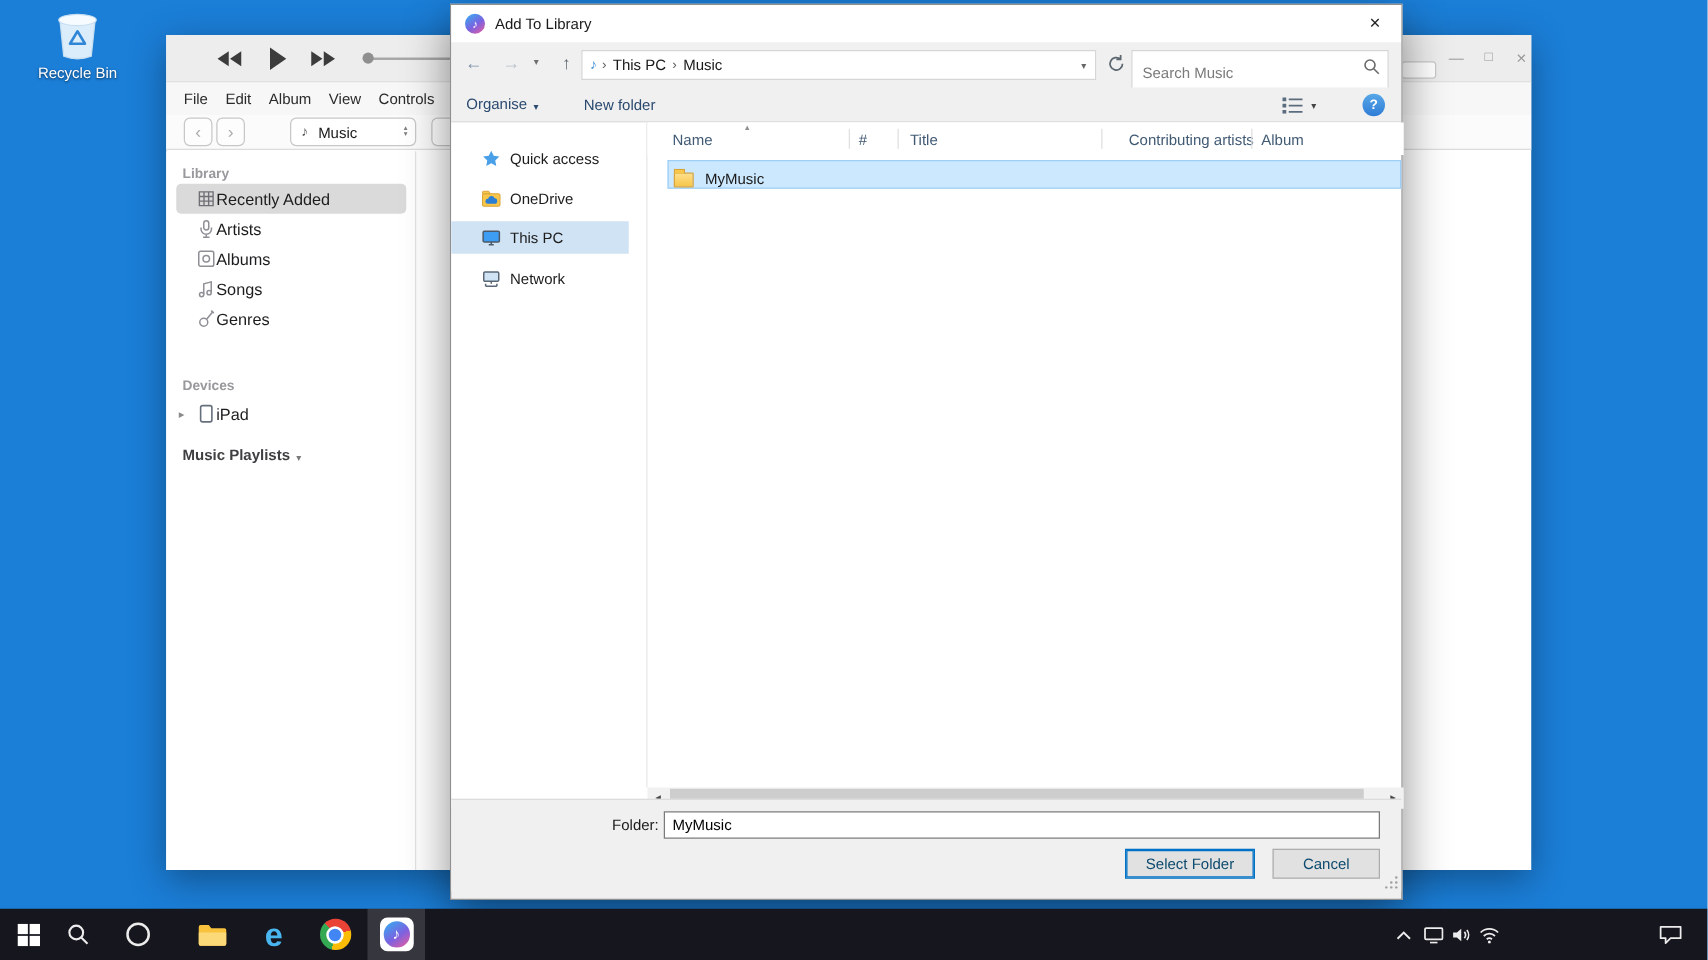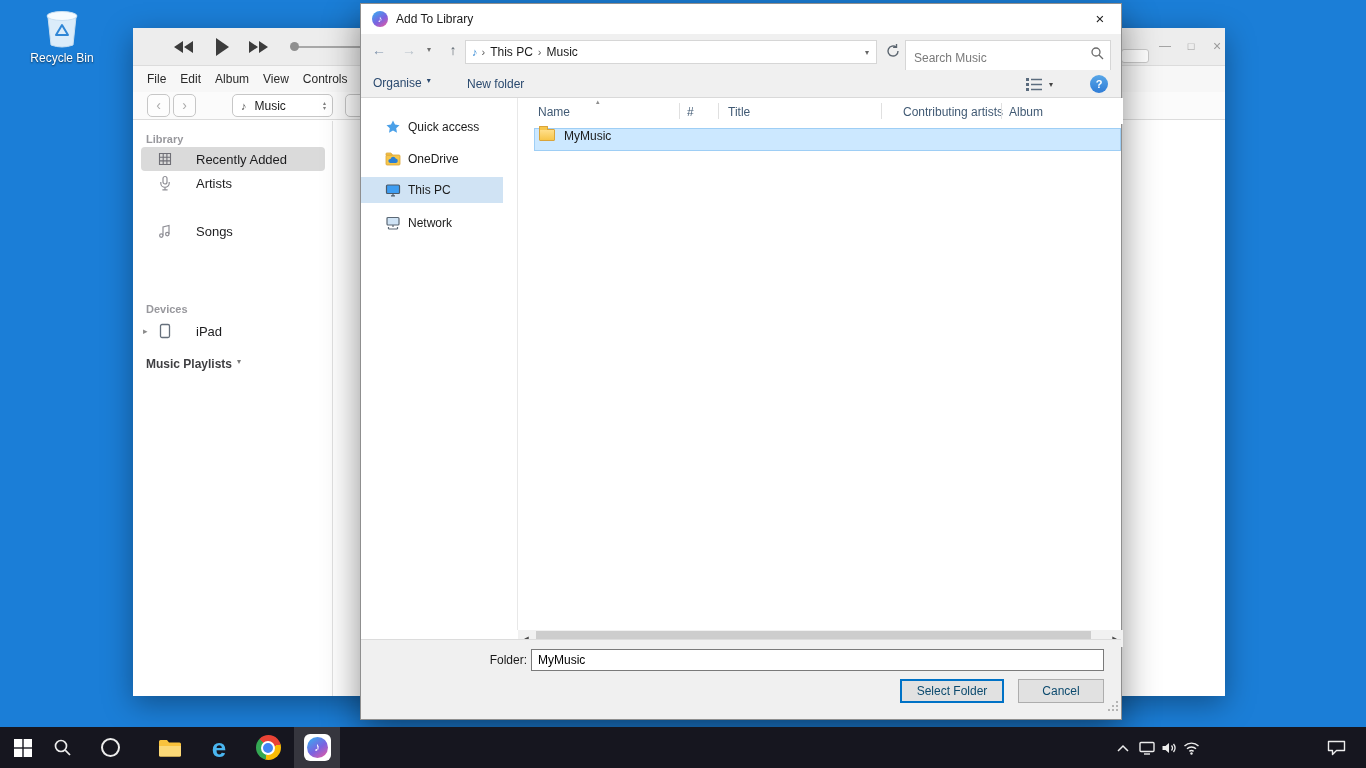--- a/index.html
+++ b/index.html
@@ -1,36 +1,36 @@
 <!DOCTYPE html>
 <html><head>
 <meta charset="utf-8">
 <style>
   *{box-sizing:border-box;margin:0;padding:0}
   html,body{width:1366px;height:768px}
   body{position:relative;overflow:hidden;background:#1b7ed7;
        font-family:"Liberation Sans","DejaVu Sans",sans-serif;font-size:12px;color:#1a1a1a}
   .abs{position:absolute}
-  .flex{display:flex;align-items:flex-start}
+  .flex{display:flex;align-items:flex-end}
 
   
   .desk-icon{width:70px;text-align:center}
   .desk-label{color:#fff;font-size:12px;text-shadow:0 1px 2px rgba(0,0,0,.65);margin-top:1px}
 
   
   .it-win{left:133px;top:28px;width:1092px;height:668px;background:#fff;box-shadow:0 8px 28px rgba(0,0,0,.35)}
   .it-chrome{left:0;top:0;width:100%;height:38px;background:#ededed;border-bottom:1px solid #dcdcdc}
   .winbtn{width:22px;text-align:center;line-height:37px;color:#9b9b9b;font-size:12px}
   .it-menubar{left:0;top:38px;width:100%;height:26px;background:#f7f7f7;display:flex;align-items:center;padding-left:14px;gap:14px;font-size:12px;color:#2a2a2a}
   .it-navrow{left:0;top:64px;width:100%;height:28px;background:#fbfbfb;border-bottom:1px solid #dcdcdc}
   .it-navbtn{top:2px;width:23px;height:23px;border:1px solid #c7c7c7;border-radius:5px;background:#fdfdfd;text-align:center;line-height:21px;color:#ababab;font-size:14px}
   .it-combo{left:99px;top:2px;width:101px;height:23px;border:1px solid #c7c7c7;border-radius:5px;background:#fff;display:flex;align-items:center}
   .it-side{left:0;top:93px;width:200px;height:575px;background:#fff;border-right:1px solid #e2e2e2}
   .it-h{left:13px;font-size:11px;font-weight:bold;color:#98989d}
-  .it-row{left:8px;width:184px;height:24px;display:flex;align-items:center;padding-left:16px;border-radius:4px;font-size:13px;color:#1d1d1f;gap:23px}
+  .it-row{left:8px;width:184px;height:24px;display:flex;align-items:center;padding-left:16px;border-radius:4px;font-size:13px;color:#1d1d1f;gap:0}
   .it-row.sel{background:#dadada}
   .it-ic{flex:0 0 16px}
 
   
   .dlg{left:360px;top:3px;width:762px;height:717px;background:#f0f0f0;border:1px solid #8f8f8f;box-shadow:0 12px 34px rgba(0,0,0,.45);z-index:20}
   .dlg-title{left:0;top:0;width:100%;height:30px;background:#fff;display:flex;align-items:center;padding-left:11px}
   .appicon{width:16px;height:16px;border-radius:50%;background:linear-gradient(145deg,#31b2f2,#7b62e0 55%,#ef5b9c);position:relative;flex:0 0 16px}
   .appicon span{position:absolute;left:0;top:0;width:16px;height:16px;text-align:center;line-height:16px;color:#fff;font-size:9px}
   .dlg-nav{left:0;top:30px;width:100%;height:36px;background:#f0f0f0}
   .navglyph{text-align:center;font-size:14px}
@@ -134,29 +134,47 @@
     </div>
     <div class="abs it-row" style="top:50px">
       <svg class="it-ic" width="16" height="16" viewBox="0 0 16 16">
           <g fill="none" stroke="#8f8f96" stroke-width="1.2">
             <rect x="6" y="1.5" width="4" height="7.5" rx="2"></rect>
             <path d="M3.8 7v1.2a4.2 4.2 0 0 0 8.4 0V7 M8 12.4v2.4 M5.4 14.8h5.2"></path>
           </g>
         </svg>
       <span>Artists</span>
     </div>
+    <div class="abs it-row" style="top:74px">
+      <svg class="it-ic" width="16" height="16" viewBox="0 0 16 16">
+          <g fill="none" stroke="#8f8f96" stroke-width="1.2">
+            <rect x="2" y="2" width="12" height="12" rx="1.5"></rect>
+            <circle cx="8" cy="8" r="2.6"></circle>
+          </g>
+        </svg>
+      <span>Albums</span>
+    </div>
     <div class="abs it-row" style="top:98px">
       <svg class="it-ic" width="16" height="16" viewBox="0 0 16 16">
           <g fill="none" stroke="#8f8f96" stroke-width="1.2">
             <path d="M6 12.5V4l6-1.5V11"></path>
             <circle cx="4.3" cy="12.6" r="1.7"></circle>
             <circle cx="10.3" cy="11.1" r="1.7"></circle>
           </g>
         </svg>
       <span>Songs</span>
+    </div>
+    <div class="abs it-row" style="top:122px">
+      <svg class="it-ic" width="16" height="16" viewBox="0 0 16 16">
+          <g fill="none" stroke="#8f8f96" stroke-width="1.2">
+            <circle cx="6" cy="10.8" r="3.2"></circle>
+            <path d="M8.3 8.4 L13.5 2 M12 1.5l2 2"></path>
+          </g>
+        </svg>
+      <span>Genres</span>
     </div>
 
     <div class="abs it-h" style="top:182px">Devices</div>
     <div class="abs it-row" style="top:198px">
       <span class="abs" style="left:2px;font-size:9px;color:#8a8a8a">▸</span>
       <svg class="it-ic" width="16" height="16" viewBox="0 0 16 16">
           <rect x="3.5" y="1.5" width="9" height="13" rx="1.5" fill="none" stroke="#66707c" stroke-width="1.3"></rect>
         </svg>
       <span>iPad</span>
     </div>

